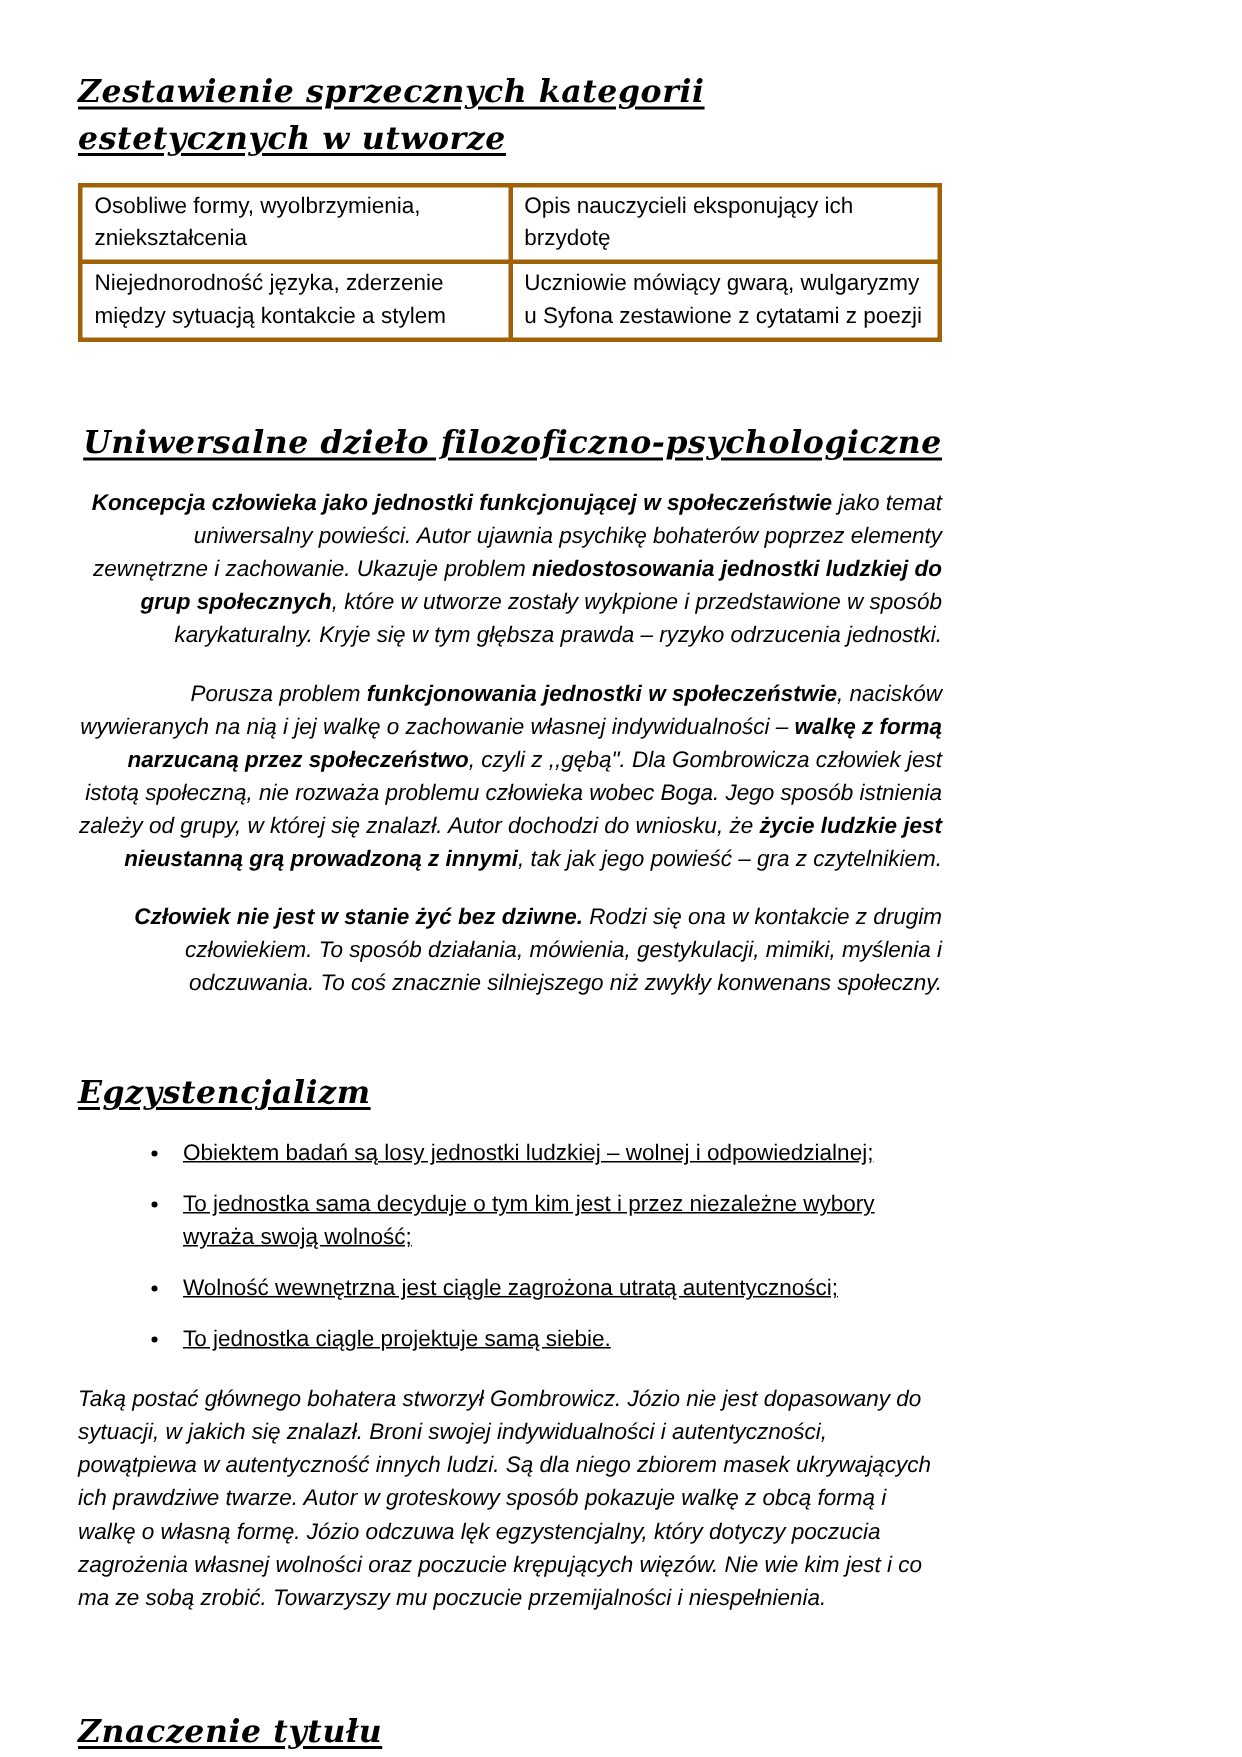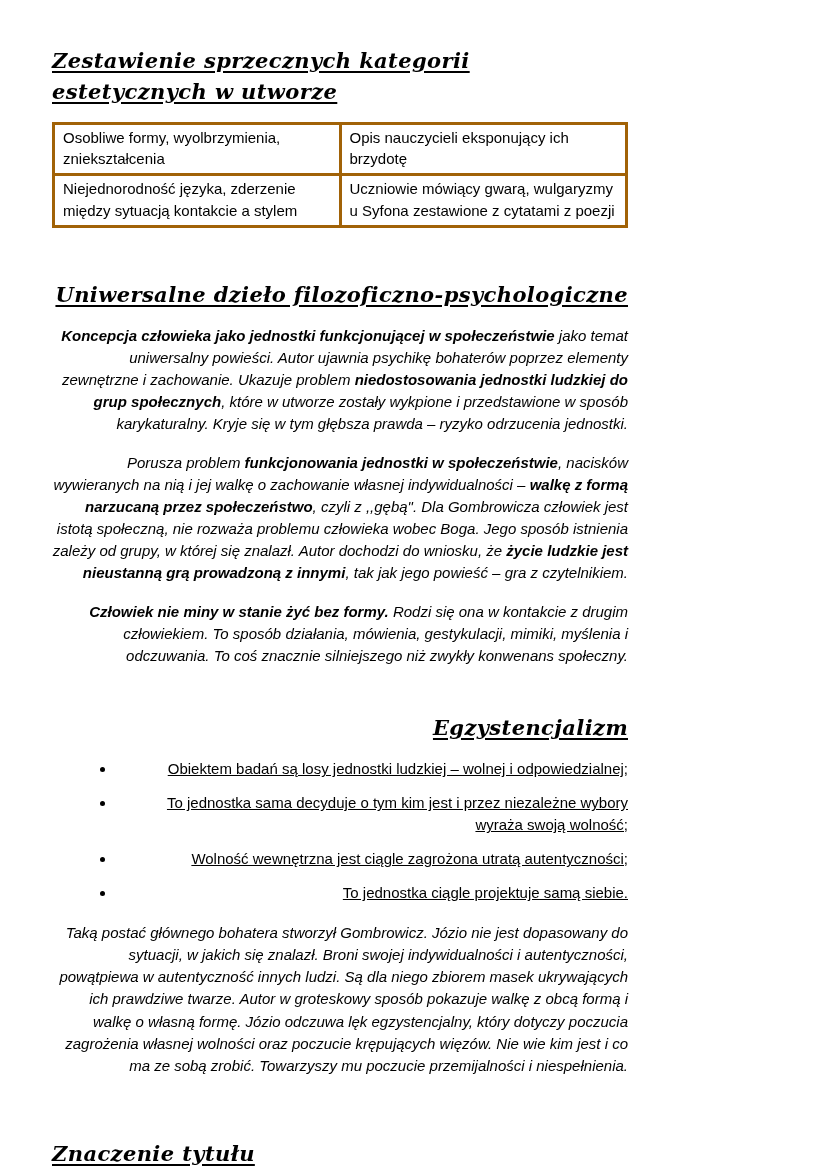--- a/index.html
+++ b/index.html
@@ -21,21 +21,21 @@
     font-style: italic;
     font-weight: bold;
     font-size: 21px;
     letter-spacing: 0.4px;
     text-decoration: underline;
     text-underline-offset: 3px;
     margin: 0 0 14px 0;
   }
   .section { margin: 0; }
   .section2 { margin-top: 52px; text-align: right; }
-  .section3 { margin-top: 46px; text-align: right; }
+  .section3 { margin-top: 46px; }
   .section4 { margin-top: 62px; }
   table.doc-table {
     border-collapse: collapse;
     width: 100%;
     table-layout: fixed;
   }
   table.doc-table td {
     border: 3px solid #a16207;
     width: 50%;
     padding: 2px 8px 3px 8px;
@@ -77,21 +77,21 @@
           <td>Uczniowie mówiący gwarą, wulgaryzmy u Syfona zestawione z cytatami z poezji</td>
         </tr>
       </tbody>
     </table>
   </div>
 
   <div class="section section2">
     <h2 class="script-heading">Uniwersalne dzieło filozoficzno-psychologiczne</h2>
     <p class="body-para"><span style="font-weight: bold;">Koncepcja człowieka jako jednostki funkcjonującej w społeczeństwie</span><span> jako temat uniwersalny powieści. Autor ujawnia psychikę bohaterów poprzez elementy zewnętrzne i zachowanie. Ukazuje problem </span><span style="font-weight: bold;">niedostosowania jednostki ludzkiej do grup społecznych</span><span>, które w utworze zostały wykpione i przedstawione w sposób karykaturalny. Kryje się w tym głębsza prawda – ryzyko odrzucenia jednostki.</span></p>
     <p class="body-para"><span>Porusza problem </span><span style="font-weight: bold;">funkcjonowania jednostki w społeczeństwie</span><span>, nacisków wywieranych na nią i jej walkę o zachowanie własnej indywidualności – </span><span style="font-weight: bold;">walkę z formą narzucaną przez społeczeństwo</span><span>, czyli z ,,gębą". Dla Gombrowicza człowiek jest istotą społeczną, nie rozważa problemu człowieka wobec Boga. Jego sposób istnienia zależy od grupy, w której się znalazł. Autor dochodzi do wniosku, że </span><span style="font-weight: bold;">życie ludzkie jest nieustanną grą prowadzoną z innymi</span><span>, tak jak jego powieść – gra z czytelnikiem.</span></p>
-    <p class="body-para"><span style="font-weight: bold;">Człowiek nie miny w stanie żyć bez formy.</span><span> Rodzi się ona w kontakcie z drugim człowiekiem. To sposób działania, mówienia, gestykulacji, mimiki, myślenia i odczuwania. To coś znacznie silniejszego niż zwykły konwenans społeczny.</span></p>
+    <p class="body-para"><span style="font-weight: bold;">Człowiek nie jest w stanie żyć bez dziwne.</span><span> Rodzi się ona w kontakcie z drugim człowiekiem. To sposób działania, mówienia, gestykulacji, mimiki, myślenia i odczuwania. To coś znacznie silniejszego niż zwykły konwenans społeczny.</span></p>
   </div>
 
   <div class="section section3">
     <h2 class="script-heading">Egzystencjalizm</h2>
     <ul class="bullets">
       <li>Obiektem badań są losy jednostki ludzkiej – wolnej i odpowiedzialnej;</li>
       <li>To jednostka sama decyduje o tym kim jest i przez niezależne wybory wyraża swoją wolność;</li>
       <li>Wolność wewnętrzna jest ciągle zagrożona utratą autentyczności;</li>
       <li>To jednostka ciągle projektuje samą siebie.</li>
     </ul>

